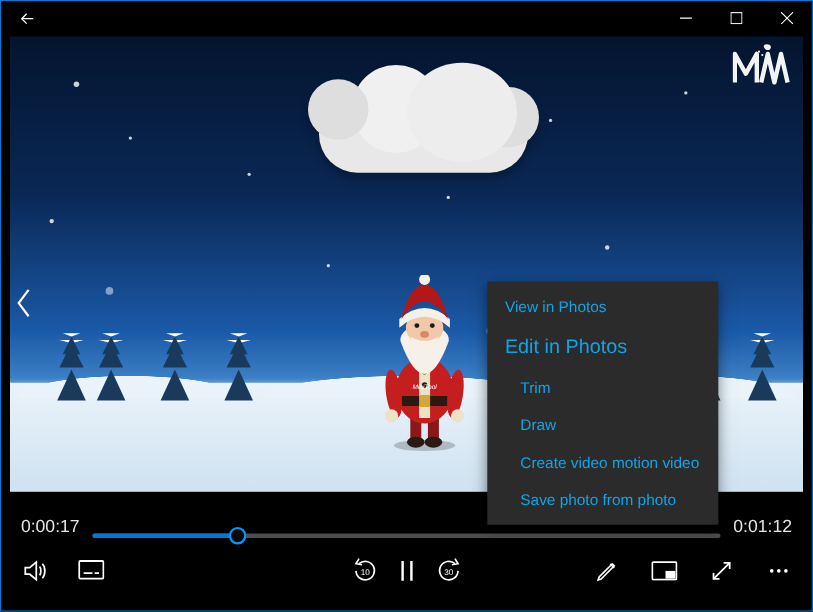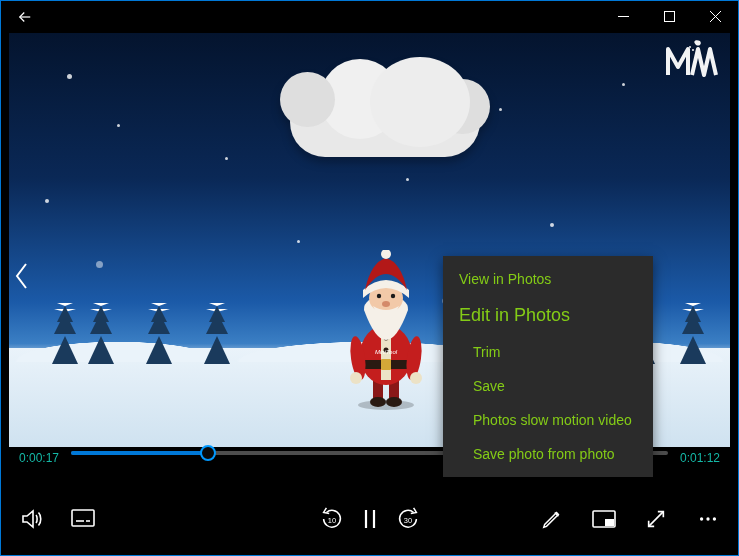--- a/index.html
+++ b/index.html
@@ -64,42 +64,42 @@
   .santa svg { width:100%; height:100%; }
   
   .logo { position:absolute; top:38px; right:18px; z-index:12; opacity:.95; }
   .logo svg { width:54px; height:38px; }
   
   .nav-prev { position:absolute; left:12px; top:50%; transform:translateY(-50%); z-index:11; cursor:pointer; }
   .nav-prev svg { stroke:#fff; }
   
   .seekbar-row {
     position:absolute; left:18px; right:18px; bottom:66px; height:38px;
-    display:flex; align-items:flex-start; gap:12px;
-    font-size:12px; color:#14b8a6;
+    display:flex; align-items:flex-end; gap:12px;
+    font-size:16px; color:#e5e5e5;
   }
   .seekbar { flex:1; height:4px; background:#4d4d4d; position:relative; border-radius:2px; }
   .seek-fill { position:absolute; left:0; top:0; bottom:0; background:#0078d7; border-radius:2px; }
   .seek-thumb { position:absolute; top:50%; transform:translate(-50%,-50%); width:16px; height:16px; border-radius:50%; background:#0a0a0a; border:2px solid #0099ff; }
   
   .controls {
     position:absolute; left:8px; right:8px; bottom:12px; height:48px;
     display:flex; align-items:center;
   }
   .ctrl-group { display:flex; gap:24px; align-items:center; }
   .ctrl-group.left { flex:1; padding-left:8px; }
   .ctrl-group.center { flex:0; gap:10px; }
   .ctrl-group.right { flex:1; justify-content:flex-end; padding-right:8px; gap:24px; }
   .ctrl-btn { width:28px; height:28px; display:flex; align-items:center; justify-content:center; cursor:pointer; color:#fff; }
   .ctrl-btn svg { stroke:#fff; fill:none; }
   .skip-label { font-size:8px; fill:#fff; stroke:none; }
   
   .menu {
     position:absolute; right:85px; bottom:78px; width:210px;
-    background:#2b2b2b; color:#84cc16; z-index:30;
+    background:#2b2b2b; color:#0ea5e9; z-index:30;
     box-shadow:0 4px 12px rgba(0,0,0,.5);
     padding:6px 0;
   }
   .menu-item { padding:9px 16px; font-size:14px; cursor:pointer; }
   .menu-header { padding:9px 16px; font-size:18px; }
   .menu-sub { padding:9px 0 9px 30px; font-size:14px; cursor:pointer; }
   
   .santa-label { font-size:6px; fill:#fff; font-style:italic; }
 </style>
 </head>
@@ -291,16 +291,16 @@
           <circle cx="19" cy="12" r="1.8" fill="#fff" stroke="none"></circle>
         </svg>
     </div>
   </div>
 </div>
 
 <div class="menu">
   <div class="menu-item">View in Photos</div>
   <div class="menu-header">Edit in Photos</div>
   <div class="menu-sub">Trim</div>
-  <div class="menu-sub">Save</div>
-  <div class="menu-sub">Photos slow motion video</div>
+  <div class="menu-sub">Draw</div>
+  <div class="menu-sub">Create video motion video</div>
   <div class="menu-sub">Save photo from photo</div>
 </div>
 
 </body></html>

